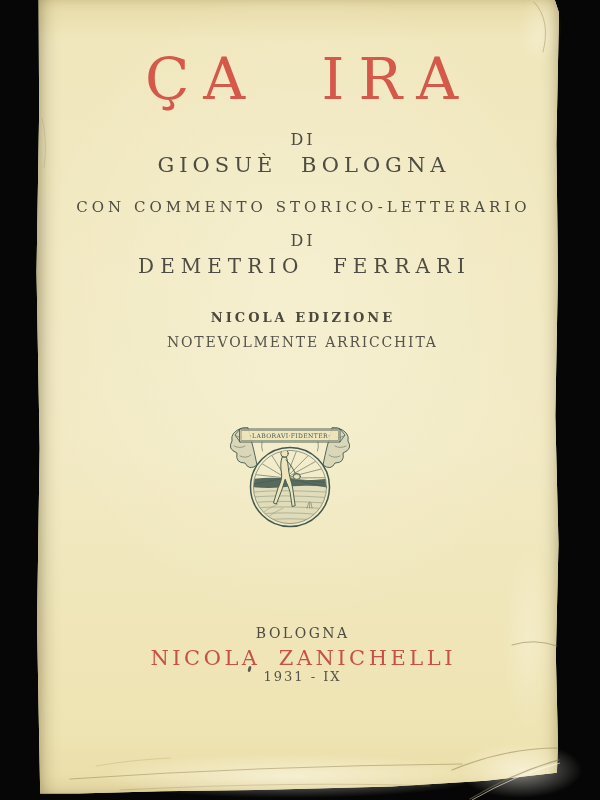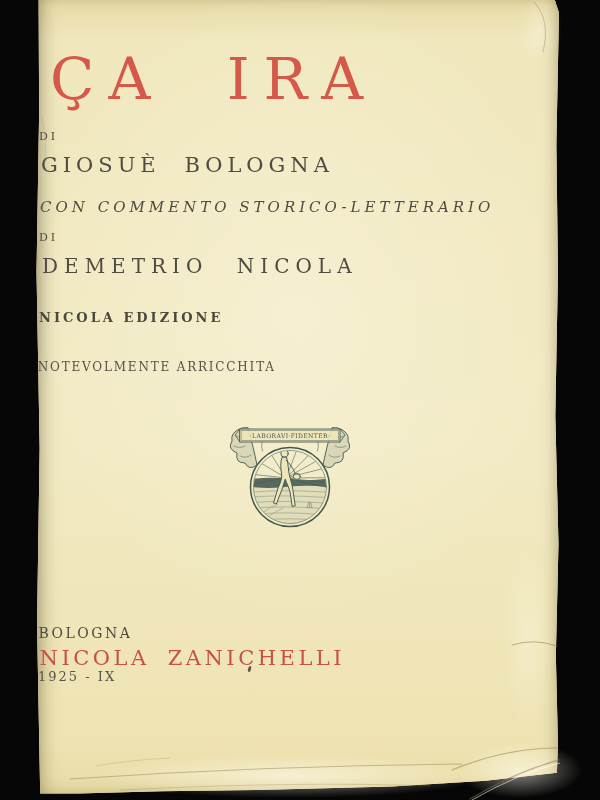--- a/index.html
+++ b/index.html
@@ -23,50 +23,50 @@
     box-shadow: inset 14px 0 20px -12px rgba(70,58,22,0.55),
                 inset -12px 0 18px -12px rgba(70,58,22,0.40),
                 inset 0 -16px 22px -16px rgba(90,75,30,0.45);
     clip-path: polygon(
       0.5% 0%, 99.2% 0%, 100% 1.6%, 99.5% 18%, 99.8% 34%, 99.3% 52%,
       99.9% 68%, 99.4% 82%, 99.8% 93%, 99.6% 96.6%,
       86% 97.6%, 68% 98.3%, 46% 98.7%, 24% 98.9%, 8% 99.2%, 0.8% 99.2%,
       0.2% 78%, 0.7% 56%, 0.1% 34%, 0.6% 14%
     );
   }
-  .tx{position:absolute;left:0;right:0;text-align:left;color:var(--ink-dark);white-space:nowrap;}
+  .tx{position:absolute;left:8px;right:0;text-align:center;color:var(--ink-dark);white-space:nowrap;}
   .title{top:50px;font-size:58px;line-height:1;letter-spacing:14px;text-indent:14px;word-spacing:30px;color:var(--title-red);font-weight:400;}
-  .di{font-size:11px;letter-spacing:3px;text-indent:3px;}
+  .di{font-size:16px;letter-spacing:3px;text-indent:3px;}
   .di1{top:130px;}
   .author{top:153px;font-size:21px;letter-spacing:5px;text-indent:5px;word-spacing:12px;}
-  .subtitle{top:198px;font-size:15px;letter-spacing:4px;text-indent:4px;font-style:italic;}
+  .subtitle{top:198px;font-size:15px;letter-spacing:4px;text-indent:4px;}
   .di2{top:231px;}
   .commentator{top:254px;font-size:20px;letter-spacing:6px;text-indent:6px;word-spacing:16px;}
   .edition{top:310px;font-size:13px;letter-spacing:3px;text-indent:3px;font-weight:700;color:#4a483c;}
-  .edition-note{top:334px;font-size:12px;letter-spacing:1.8px;text-indent:1.8px;color:#55534a;margin-top:26px;}
+  .edition-note{top:334px;font-size:14px;letter-spacing:1.8px;text-indent:1.8px;color:#55534a;}
   .city{top:625px;font-size:14px;letter-spacing:2.5px;text-indent:2.5px;}
   .publisher{top:646px;font-size:21px;letter-spacing:3.5px;text-indent:3.5px;word-spacing:8px;color:var(--publisher-red);}
   .year{top:669px;font-size:13px;letter-spacing:2px;text-indent:2px;color:#55534a;}
   .emblem{position:absolute;left:192px;top:426px;width:124px;height:102px;}
   .emblem *{vector-effect:none;}
   .speck{position:absolute;left:212px;top:666px;width:3px;height:6px;background:#3a382e;border-radius:60% 40% 50% 50%;transform:rotate(14deg);opacity:.8;}
   .creases{position:absolute;left:0;top:0;width:600px;height:800px;pointer-events:none;}
 </style>
 </head>
 <body>
 
 <div class="scene">
   <div class="page">
 
     <h1 class="tx title">ÇA IRA</h1>
     <div class="tx di di1">DI</div>
     <div class="tx author">GIOSUÈ BOLOGNA</div>
     <div class="tx subtitle">CON COMMENTO STORICO-LETTERARIO</div>
     <div class="tx di di2">DI</div>
-    <div class="tx commentator">DEMETRIO NICOLA</div>
+    <div class="tx commentator">DEMETRIO FERRARI</div>
     <div class="tx edition">NICOLA EDIZIONE</div>
     <div class="tx edition-note">NOTEVOLMENTE ARRICCHITA</div>
 
     <svg class="emblem" viewBox="0 0 124 102" fill="none" stroke="#41584e" stroke-width="0.9" stroke-linecap="round">
       <defs>
         <clipPath id="inner-circle">
             <circle cx="62" cy="61" r="36.2"></circle>
           </clipPath>
       </defs>
 
@@ -115,21 +115,21 @@
         </g>
 
         <path d="M79 82 l1.6 -5 M81.5 82 l0.2 -6 M84 82 l-1 -5" stroke-width="0.55" opacity="0.8"></path>
       </g>
 
       <path d="M34 16 Q33 21 34.5 25 M90 16 Q91 21 89.5 25" stroke-width="0.7" opacity="0.8"></path>
     </svg>
 
     <div class="tx city">BOLOGNA</div>
     <div class="tx publisher">NICOLA ZANICHELLI</div>
-    <div class="tx year">1925 - IX</div>
+    <div class="tx year">1931 - IX</div>
     <div class="speck"></div>
   </div>
 
   <svg class="creases" viewBox="0 0 600 800">
     <defs>
       <radialGradient id="wear" cx="50%" cy="50%" r="50%">
         <stop offset="0%" stop-color="#fffdf2" stop-opacity="0.55"></stop>
         <stop offset="100%" stop-color="#fffdf2" stop-opacity="0"></stop>
       </radialGradient>
     </defs>

